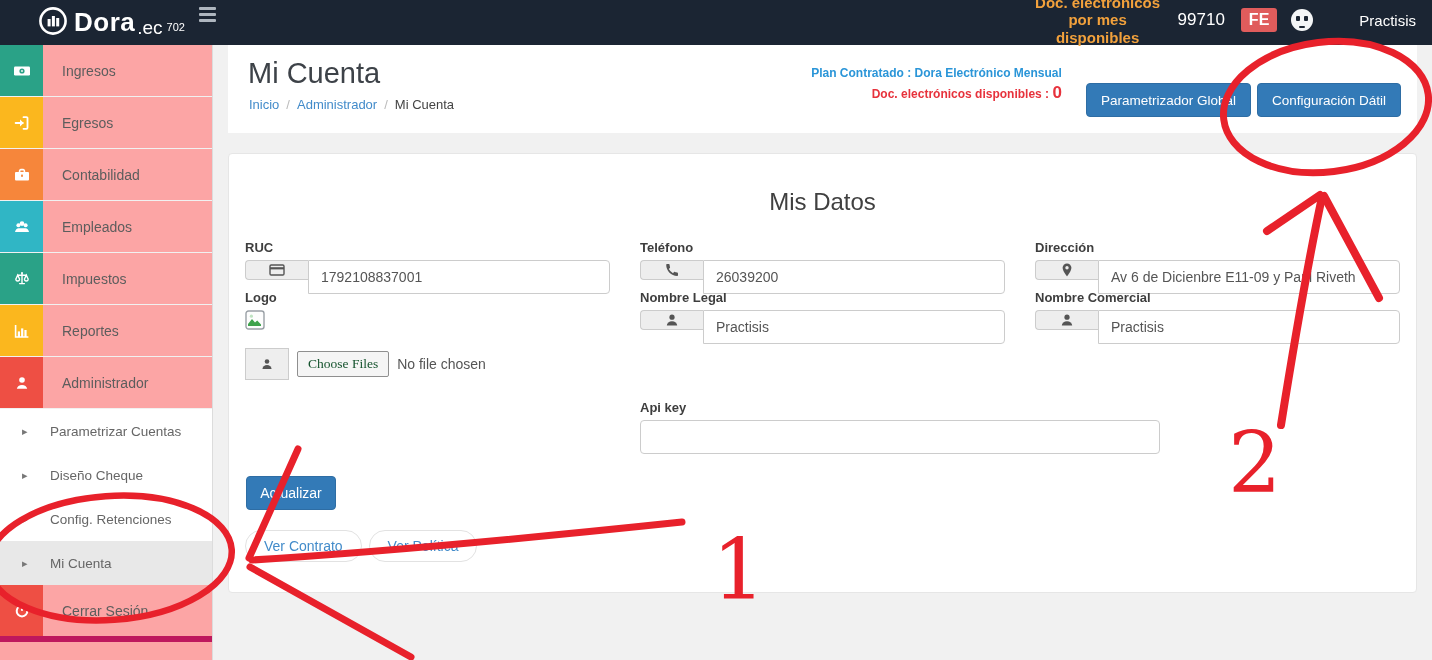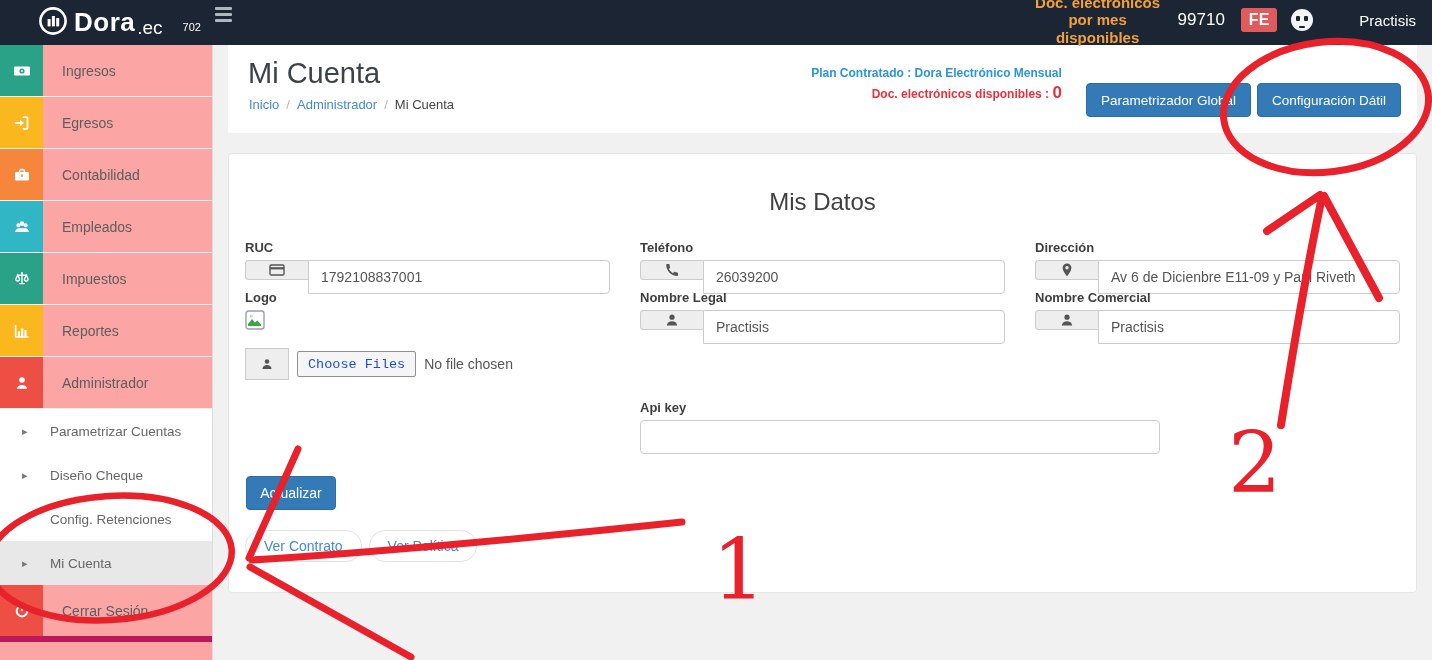--- a/index.html
+++ b/index.html
@@ -4,21 +4,21 @@
 <style>
   html,body{margin:0;padding:0;}
   body{font-family:"Liberation Sans", sans-serif;}
   .screen{position:relative;width:1432px;height:660px;overflow:hidden;background:#f1f1f1;}
 
   
   .header{position:absolute;left:0;top:0;width:1432px;height:45px;background:#1b2533;display:flex;align-items:center;z-index:10;}
   .brand{display:flex;align-items:center;margin-left:38px;cursor:pointer;}
   .brand-name{color:#fff;font-size:26px;font-weight:bold;margin-left:6px;letter-spacing:.5px;}
   .brand-suffix{color:#fff;font-size:19px;margin-left:2px;margin-top:10px;}
-  .brand-code{color:#fff;font-size:11px;margin-left:20px;margin-top:8px;}
+  .brand-code{color:#fff;font-size:11px;margin-left:4px;margin-top:8px;}
   .hamburger{margin-left:14px;margin-bottom:16px;cursor:pointer;display:flex;flex-direction:column;gap:3px;}
   .hamburger span{display:block;width:17px;height:3px;background:#aeb6bf;border-radius:1px;}
   .header-right{position:absolute;right:12px;top:0;height:40px;display:flex;align-items:center;}
   .docs-note{width:128px;text-align:center;font-size:15px;line-height:1.15;font-weight:bold;}
   .docs-count{color:#fff;font-size:17px;margin-left:16px;}
   .fe-badge{color:#fff;font-size:16px;font-weight:bold;padding:3px 8px;border-radius:3px;margin-left:16px;}
   .robot{width:22px;height:22px;border-radius:50%;background:#f3f5f6;margin-left:14px;position:relative;cursor:pointer;}
   .robot i{position:absolute;top:7px;width:4px;height:5px;background:#1b2533;border-radius:1px;}
   .robot i.l{left:5px;} .robot i.r{right:5px;}
   .robot u{position:absolute;bottom:3px;left:8px;width:6px;height:2px;background:#1b2533;border-radius:1px;}
@@ -54,21 +54,21 @@
   .form-heading{text-align:center;font-size:24px;font-weight:400;color:#404040;margin:18px 0 10px 0;}
   .form-grid{display:grid;grid-template-columns:1fr 1fr 1fr;column-gap:30px;margin-top:14px;}
   .f-label{font-size:13px;font-weight:bold;color:#3e3e3e;margin:10px 0 5px 0;}
   .igroup{display:flex;height:20px;}
   .iaddon{width:62px;flex:none;background:#eee;border:1px solid #ccc;border-right:none;border-radius:4px 0 0 4px;display:flex;align-items:center;justify-content:center;}
   .igroup input{flex:1;min-width:0;height:34px;border:1px solid #ccc;border-radius:0 4px 4px 0;padding:0 12px;font-size:14px;color:#555;font-family:"Liberation Sans",sans-serif;box-sizing:border-box;outline:none;}
   .plain-input{width:520px;height:34px;border:1px solid #ccc;border-radius:4px;padding:0 12px;font-size:14px;color:#555;box-sizing:border-box;outline:none;font-family:"Liberation Sans",sans-serif;}
   .logo-thumb{margin:2px 0 8px 0;}
   .file-row{display:flex;align-items:center;margin-top:14px;}
   .file-addon{width:42px;height:30px;background:#eee;border:1px solid #ccc;display:flex;align-items:center;justify-content:center;flex:none;}
-  .file-btn{margin-left:8px;height:26px;background:#f5f5f5;border:1px solid #8f8f8f;border-radius:2px;font-size:13.5px;color:#1d4ed8;padding:0 10px;cursor:pointer;font-family:Liberation Mono, monospace;}
+  .file-btn{margin-left:8px;height:26px;background:#f5f5f5;border:1px solid #8f8f8f;border-radius:2px;font-size:13.5px;color:#14532d;padding:0 10px;cursor:pointer;font-family:Liberation Serif, serif;}
   .file-status{font-size:14px;color:#555;margin-left:8px;}
   .api-cell{grid-column:2 / 4;}
   .btn-actualizar{margin:22px 0 0 1px;width:90px;height:34px;background:#337ab7;color:#fff;border:1px solid #2e6da4;border-radius:4px;font-size:14px;cursor:pointer;font-family:"Liberation Sans",sans-serif;}
   .pill-row{display:flex;margin-top:20px;}
   .pill{height:32px;border:1px solid #e2e2e2;border-radius:16px;background:#fff;color:#428bca;font-size:14px;padding:0 18px;margin-right:7px;cursor:pointer;font-family:"Liberation Sans",sans-serif;}
 
   
   .anno{position:absolute;left:0;top:0;width:1432px;height:660px;z-index:60;pointer-events:none;}
   .anno path, .anno ellipse{fill:none;stroke-linecap:round;stroke-linejoin:round;}
   .anno-digit{font-family:"DejaVu Serif", serif;font-size:84px;}

